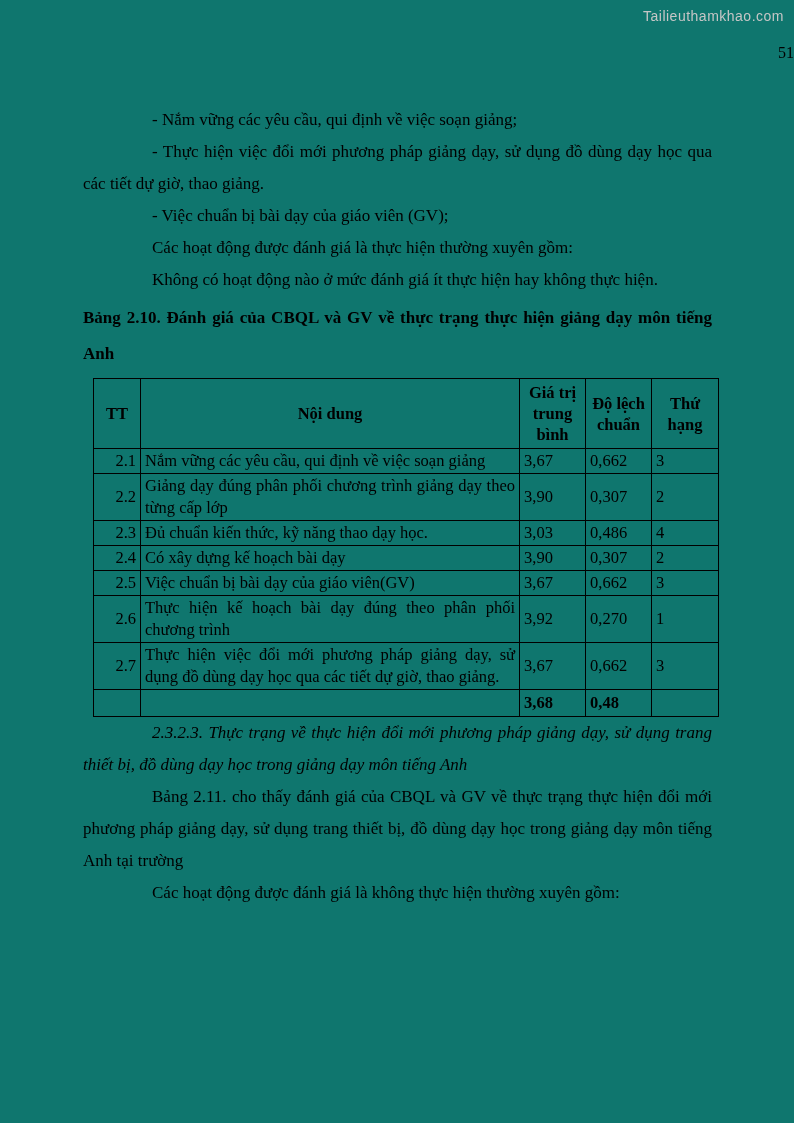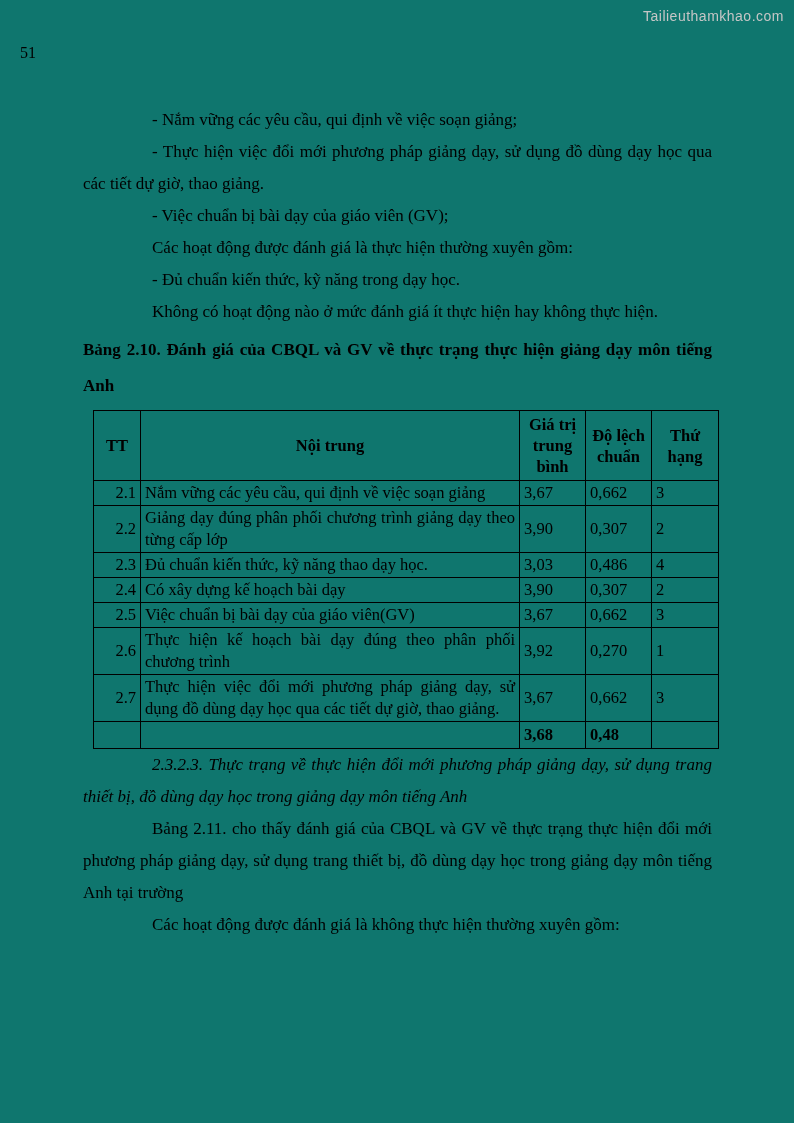--- a/index.html
+++ b/index.html
@@ -11,21 +11,21 @@
     color:#000;
     overflow:hidden;
   }
   .watermark{
     position:absolute;top:8px;right:10px;
     font-family:"Liberation Sans","DejaVu Sans",sans-serif;
     font-size:14px;color:#c6c6c6;letter-spacing:0.5px;
   }
   .page-number{
     position:absolute;top:44px;left:0;right:0;
-    text-align:left;font-size:16px;padding-left:20px;
+    text-align:right;font-size:16px;padding-left:20px;
   }
   .content{
     position:absolute;top:104px;left:83px;width:629px;
   }
   p.body{
     margin:0;
     font-size:17px;line-height:32px;
     text-align:justify;text-indent:69px;
   }
   p.caption{
@@ -66,37 +66,36 @@
   <div class="watermark">Tailieuthamkhao.com</div>
 
   <div class="page-number">51</div>
 
   <div class="content">
 
     <p class="body">- Nắm vững các yêu cầu, qui định về việc soạn giảng;</p>
     <p class="body">- Thực hiện việc đổi mới phương pháp giảng dạy, sử dụng đồ dùng dạy học qua các tiết dự giờ, thao giảng.</p>
     <p class="body">- Việc chuẩn bị bài dạy của giáo viên (GV);</p>
     <p class="body">Các hoạt động được đánh giá là thực hiện thường xuyên gồm:</p>
-    <p class="body">- Đủ chuẩn kiến thức, kỹ năng trong dạy học.</p>
     <p class="body">Không có hoạt động nào ở mức đánh giá ít thực hiện hay không thực hiện.</p>
 
     <p class="caption">Bảng 2.10. Đánh giá của CBQL và GV về thực trạng thực hiện giảng dạy môn tiếng Anh</p>
 
     <table class="data">
       <colgroup>
         <col style="width:47px">
         <col style="width:379px">
         <col style="width:66px">
         <col style="width:66px">
         <col style="width:67px">
       </colgroup>
       <thead>
         <tr>
           <th>TT</th>
-          <th>Nội trung</th>
+          <th>Nội dung</th>
           <th>Giá trị trung bình</th>
           <th>Độ lệch chuẩn</th>
           <th>Thứ hạng</th>
         </tr>
       </thead>
       <tbody>
         <tr>
           <td class="c-tt">2.1</td>
           <td class="c-content">Nắm vững các yêu cầu, qui định về việc soạn giảng</td>
           <td class="c-num">3,67</td>

